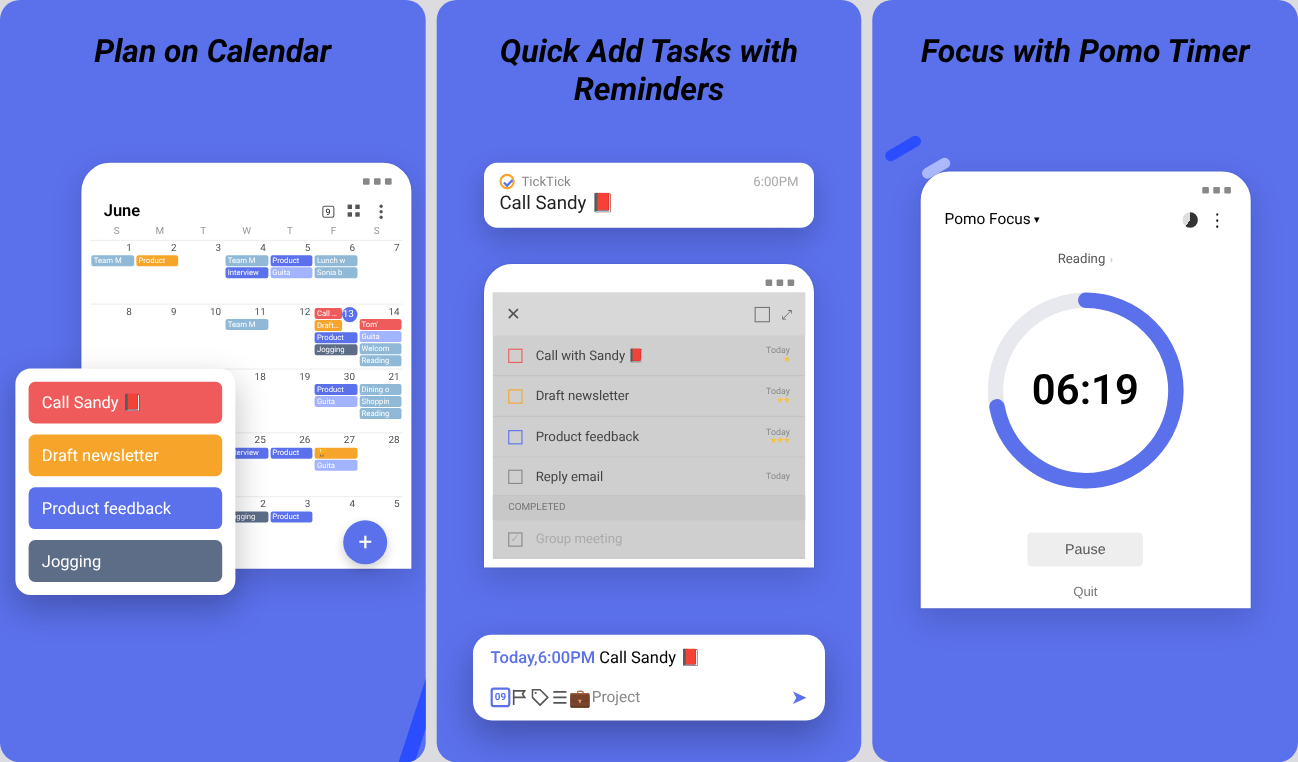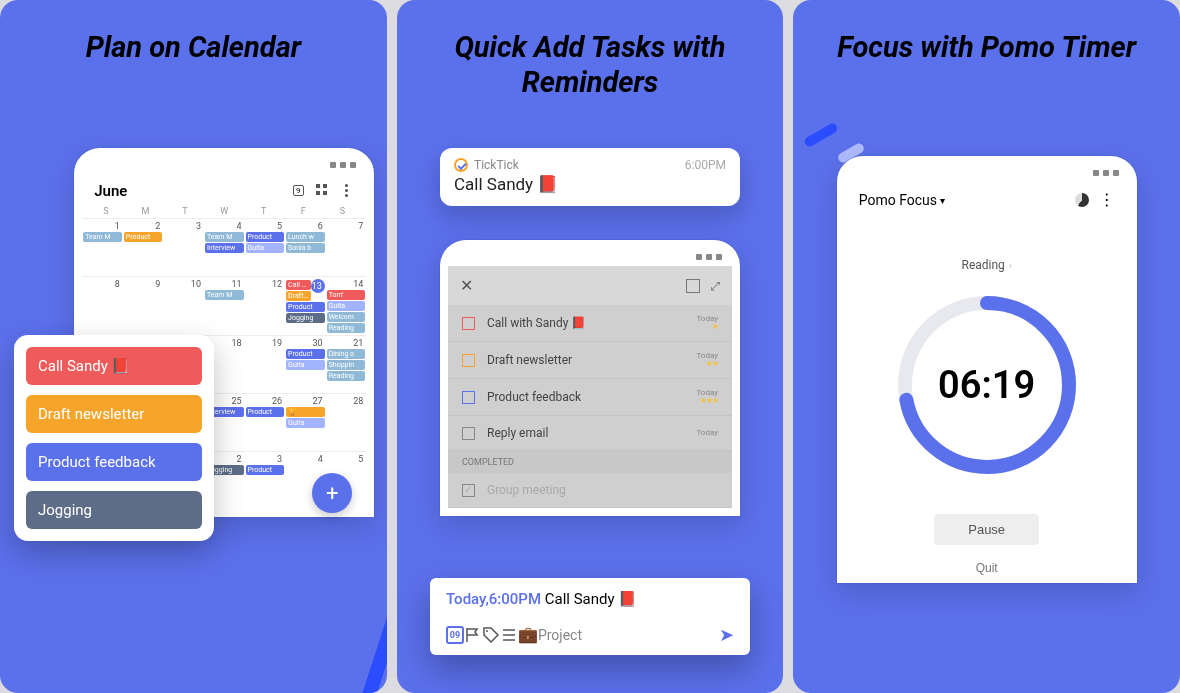--- a/index.html
+++ b/index.html
@@ -33,21 +33,21 @@
     width: 300px;
   }
   .statusbar {
     height: 18px; display:flex; justify-content:flex-end; align-items:center;
     gap:4px; padding: 0 10px; font-size:10px; color:#888;
   }
   .statusbar i { width:6px; height:6px; border-radius:1px; background:#888; }
   
   #phone1 { top: 148px; left: 58%; }
   .cal-header {
-    display:flex; align-items:flex-start; gap:8px; padding: 8px 12px 4px;
+    display:flex; align-items:flex-end; gap:8px; padding: 8px 12px 4px;
   }
   .cal-header .month { font-weight:600; font-size:15px; flex:1;}
   .cal-ic { width:16px; height:16px; display:inline-flex; align-items:center; justify-content:center;}
   .week-row { display:grid; grid-template-columns:repeat(7,1fr); font-size:9px; color:#999; text-align:center; padding:2px 4px;}
   .grid { display:grid; grid-template-columns:repeat(7,1fr); font-size:8px;}
   .cell { border-top:1px solid #eee; min-height:58px; padding:2px 1px; position:relative; overflow:hidden;}
   .cell .dnum { font-size:9px; color:#555; display:block; text-align:right; padding-right:2px;}
   .ev { font-size:7px; color:#fff; border-radius:2px; padding:1px 2px; margin-top:1px; white-space:nowrap; overflow:hidden; text-overflow:ellipsis;}
   .c-blue{background:#5b70eb;} .c-red{background:#ef5b5b;} .c-teal{background:#8fb9d6;}
   .c-orange{background:#f6a52a;} .c-grey{background:#5d6d88;} .c-lblue{background:#a2b4ff;}
@@ -89,40 +89,40 @@
   .trow{display:flex;align-items:center;padding:10px 14px;border-bottom:1px solid rgba(0,0,0,.05);font-size:12px;color:#444;}
   .trow .cb{width:13px;height:13px;border:1.5px solid;margin-right:12px;}
   .cb.red{border-color:#ef5b5b;} .cb.orange{border-color:#f6a52a;}
   .cb.blue{border-color:#5b70eb;} .cb.grey{border-color:#888;}
   .trow .meta{margin-left:auto;font-size:8px;color:#888;text-align:right;line-height:1;}
   .trow .meta .stars{color:#f6c23e;letter-spacing:-1px;}
   .sect{font-size:9px;color:#777;padding:6px 14px;background:#c8c8c8;}
   .trow.done{color:#aaa;}
   .quickbar{
     position:absolute; bottom:38px; left:50%; transform:translateX(-50%);
-    width:320px; background:#fff; border-radius:6px; padding:12px 16px 10px;
+    width:320px; background:#fff; border-radius:17px; padding:12px 16px 10px;
     box-shadow:0 14px 32px rgba(0,0,0,.28);
   }
   .quickbar .line1{font-size:15px;}
   .quickbar .line1 .dt{color:#5b70eb;font-weight:500;}
   .quickbar .icons{display:flex;align-items:center;margin-top:16px;color:#6a6a6a;}
   .qic{width:18px;height:18px;display:inline-flex;align-items:center;justify-content:center;}
   .cal-ic-sm{width:18px;height:18px;border:2px solid #5b70eb;border-radius:3px;color:#5b70eb;font-size:9px;font-weight:700;display:flex;align-items:center;justify-content:center;}
   .send{color:#5b70eb;margin-left:auto;font-size:18px;}
   .projlbl{font-size:14px;color:#888;}
   
   .accent3a{position:absolute;left:10px;top:130px;width:36px;height:10px;background:#2a4dff;transform:rotate(-30deg);border-radius:5px;}
   .accent3b{position:absolute;left:44px;top:148px;width:28px;height:10px;background:#aebcff;transform:rotate(-30deg);border-radius:5px;}
   #phone3{top:156px;}
   .pomo-head{display:flex;align-items:center;padding:10px 14px;}
   .pomo-head .ttl{font-size:14px;} .pomo-head .chev{font-size:10px;margin-left:3px;}
   .pomo-head .sp{flex:1;}
   .pomo-head .pie{width:14px;height:14px;border-radius:50%;background:conic-gradient(#333 0 60%,#ddd 0);}   
   .pomo-head .dots{font-size:16px;margin-left:10px;line-height:0;}
-  .activity{text-align:center;font-size:12px;color:#555;margin-top:40px;}
+  .activity{text-align:center;font-size:12px;color:#555;margin-top:10px;}
   .activity .ch{color:#bbb;margin-left:4px;font-size:10px;}
   .ring-wrap{display:flex;justify-content:center;margin-top:18px;}
   .ring{width:190px;height:190px;position:relative;}
   .ring svg{transform:rotate(-90deg);}
   .ring .time{position:absolute;inset:0;display:flex;align-items:center;justify-content:center;font-size:38px;font-weight:600;}
   .btns{display:flex;flex-direction:column;align-items:center;gap:16px;margin-top:34px;}
   .pausebtn{background:#eee;border:none;padding:8px 34px;border-radius:4px;font-size:13px;color:#555;}
   .quitbtn{background:none;border:none;font-size:12px;color:#777;}
 </style>
 </head>

